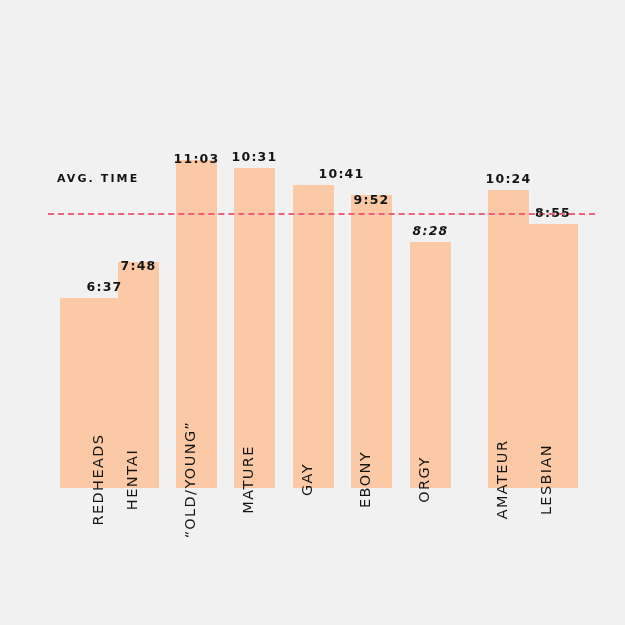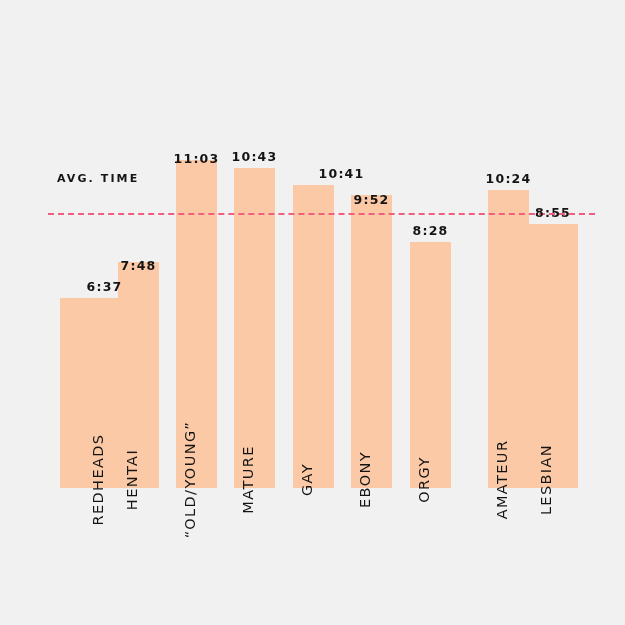--- a/index.html
+++ b/index.html
@@ -120,21 +120,21 @@
 
     <div class="bar-group" style="left:176px; width:41px; height:328px;">
       <span class="bar-value" style="bottom:322px;text-align:right;">11:03</span>
       <div class="bar" style="height:328px;"></div>
       <div class="cat-wrap">
         <span class="bar-cat">“OLD/YOUNG”</span>
       </div>
     </div>
 
     <div class="bar-group" style="left:234px; width:41px; height:320px;">
-      <span class="bar-value" style="bottom:324px;">10:43</span>
+      <span class="bar-value" style="bottom:324px;">10:31</span>
       <div class="bar" style="height:320px;"></div>
       <div class="cat-wrap">
         <span class="bar-cat">MATURE</span>
       </div>
     </div>
 
     <div class="bar-group" style="left:293px; width:41px; height:303px;">
       <span class="bar-value" style="bottom:307px;margin-left:28px;">10:41</span>
       <div class="bar" style="height:303px;"></div>
       <div class="cat-wrap">
@@ -144,21 +144,21 @@
 
     <div class="bar-group" style="left:351px; width:41px; height:293px;">
       <span class="bar-value" style="bottom:281px;margin-top:40px;">9:52</span>
       <div class="bar" style="height:293px;"></div>
       <div class="cat-wrap">
         <span class="bar-cat">EBONY</span>
       </div>
     </div>
 
     <div class="bar-group" style="left:410px; width:41px; height:246px;">
-      <span class="bar-value" style="bottom:250px;">8:28</span>
+      <span class="bar-value" style="bottom:250px;font-style:italic;">8:28</span>
       <div class="bar" style="height:246px;"></div>
       <div class="cat-wrap">
         <span class="bar-cat">ORGY</span>
       </div>
     </div>
 
     <div class="bar-group" style="left:468px; width:41px; height:298px;margin-left:20px;">
       <span class="bar-value" style="bottom:302px;">10:24</span>
       <div class="bar" style="height:298px;"></div>
       <div class="cat-wrap">

